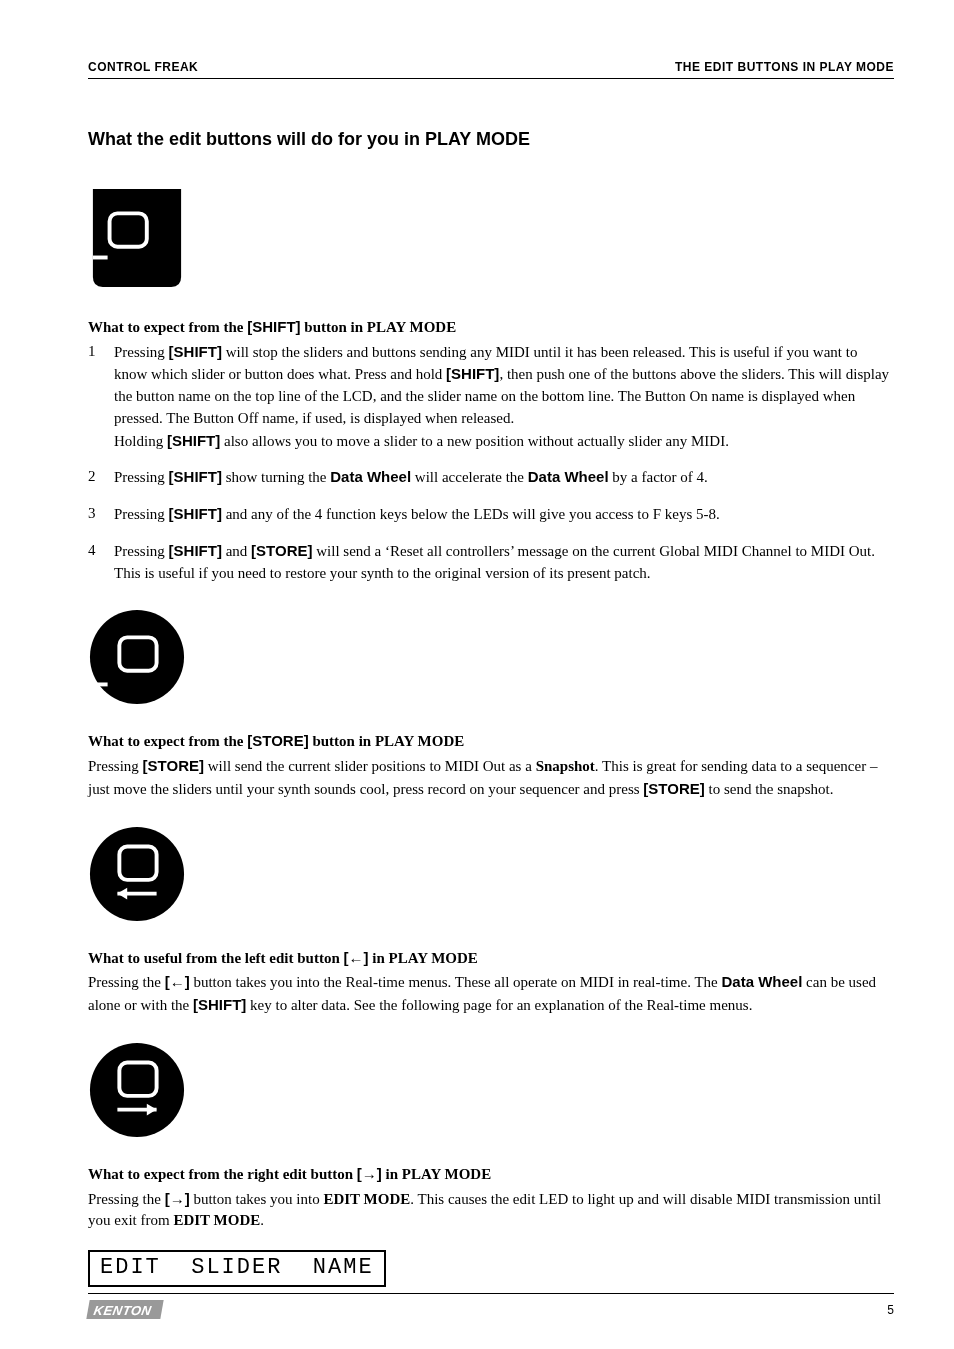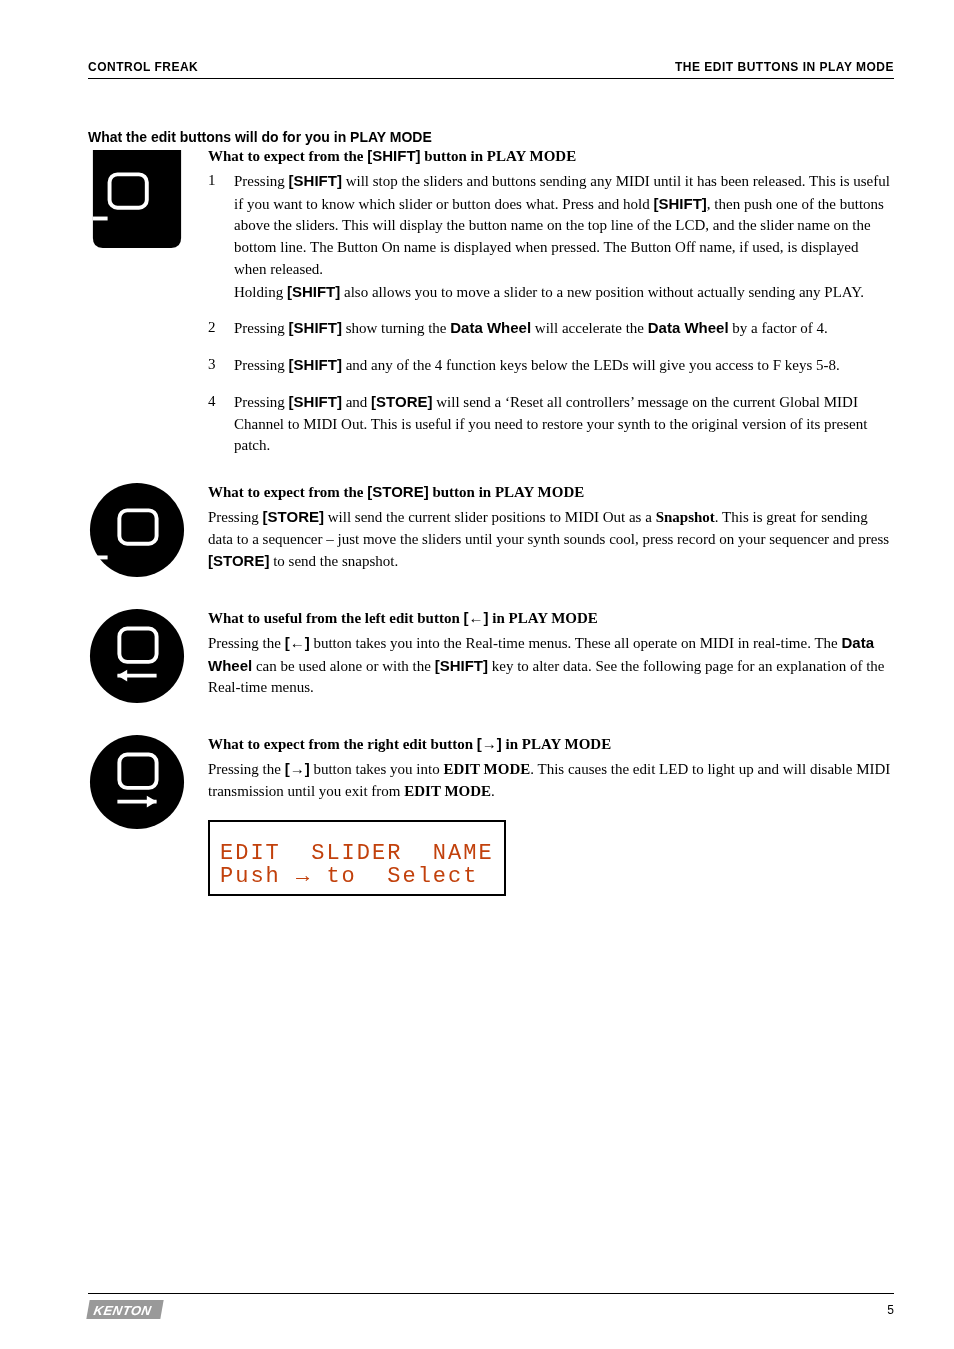--- a/index.html
+++ b/index.html
@@ -22,27 +22,29 @@
     font-family: Arial, Helvetica, sans-serif;
     font-size: 12px;
     font-weight: bold;
     letter-spacing: 0.5px;
     border-bottom: 1px solid #000;
     padding-bottom: 4px;
     margin-bottom: 50px;
   }
   .main-heading {
     font-family: Arial, Helvetica, sans-serif;
-    font-size: 14px;
-    font-weight: bold;
+    font-size: 18px;
+    font-weight: bold;
+    margin-bottom: 34px;
   }
   .content-row {
     display: flex;
     gap: 20px;
     margin-bottom: 24px;
+    flex-direction: column;
   }
   .icon-col {
     width: 100px;
     flex: 0 0 100px;
   }
   .text-col {
     flex: 1;
     font-size: 15px;
     line-height: 1.45;
   }
@@ -54,27 +56,27 @@
   .sans-bold { font-family: Arial, Helvetica, sans-serif; font-weight: bold; }
   .bold { font-weight: bold; margin-top: 44px; }
   .numlist { display: flex; gap: 12px; margin-bottom: 14px; }
   .numlist .num { flex: 0 0 14px; }
   .numlist .li-body { flex: 1; }
   .para { margin-bottom: 14px; }
   .para:last-child { margin-bottom: 0; }
   .lcd-box {
     border: 2px solid #000;
     display: inline-block;
-    padding: 20px 10px 6px 10px;
+    padding: 4px 10px 6px 10px;
     font-family: 'Courier New', monospace;
     font-size: 22px;
     line-height: 1.05;
     letter-spacing: 2px;
     margin: 4px 0 12px 0;
-    color: #c2410c;
+    color: #000000;
     font-weight: normal;
   }
   .lcd-line { white-space: pre; }
   .kenton-logo {
     background: #999;
     color: #fff;
     font-family: Arial, sans-serif;
     font-weight: bold;
     font-style: italic;
     font-size: 13px;
@@ -117,21 +119,21 @@
     <div class="text-col">
       <div class="sub-heading">
         <span>What to expect from the </span><span class="sans-bold">[SHIFT]</span><span> button in PLAY MODE</span>
       </div>
 
       <div class="numlist">
         <div class="num">1</div>
         <div class="li-body">
           <span>Pressing </span><span class="sans-bold">[SHIFT]</span><span> will stop the sliders and buttons sending any MIDI until it has been released. This is useful if you want to know which slider or button does what. Press and hold </span><span class="sans-bold">[SHIFT]</span><span>, then push one of the buttons above the sliders. This will display the button name on the top line of the LCD, and the slider name on the bottom line. The Button On name is displayed when pressed. The Button Off name, if used, is displayed when released.</span>
           <br>
-          <span>Holding </span><span class="sans-bold">[SHIFT]</span><span> also allows you to move a slider to a new position without actually sending any PLAY.</span>
+          <span>Holding </span><span class="sans-bold">[SHIFT]</span><span> also allows you to move a slider to a new position without actually slider any MIDI.</span>
         </div>
       </div>
 
       <div class="numlist">
         <div class="num">2</div>
         <div class="li-body">
           <span>Pressing </span><span class="sans-bold">[SHIFT]</span><span> show turning the </span><span class="sans-bold">Data Wheel</span><span> will accelerate the </span><span class="sans-bold">Data Wheel</span><span> by a factor of 4.</span>
         </div>
       </div>
 
@@ -199,21 +201,20 @@
     </div>
     <div class="text-col">
       <div class="sub-heading">
         <span>What to expect from the right edit button </span><span class="sans-bold">[→]</span><span> in PLAY MODE</span>
       </div>
       <div class="para">
         <span>Pressing the </span><span class="sans-bold">[→]</span><span> button takes you into </span><span class="bold">EDIT MODE</span><span>.  This causes the edit LED to light up and will disable MIDI transmission until you exit from </span><span class="bold">EDIT MODE</span><span>.</span>
       </div>
       <div class="lcd-box">
         <div class="lcd-line">EDIT  SLIDER  NAME</div>
-        <div class="lcd-line">Push → to  Select</div>
       </div>
     </div>
   </div>
 
   <div class="footer-split">
     <span class="kenton-logo">KENTON</span>
     <span style="font-family:Arial;font-size:12px;">5</span>
   </div>
 
 </div>

